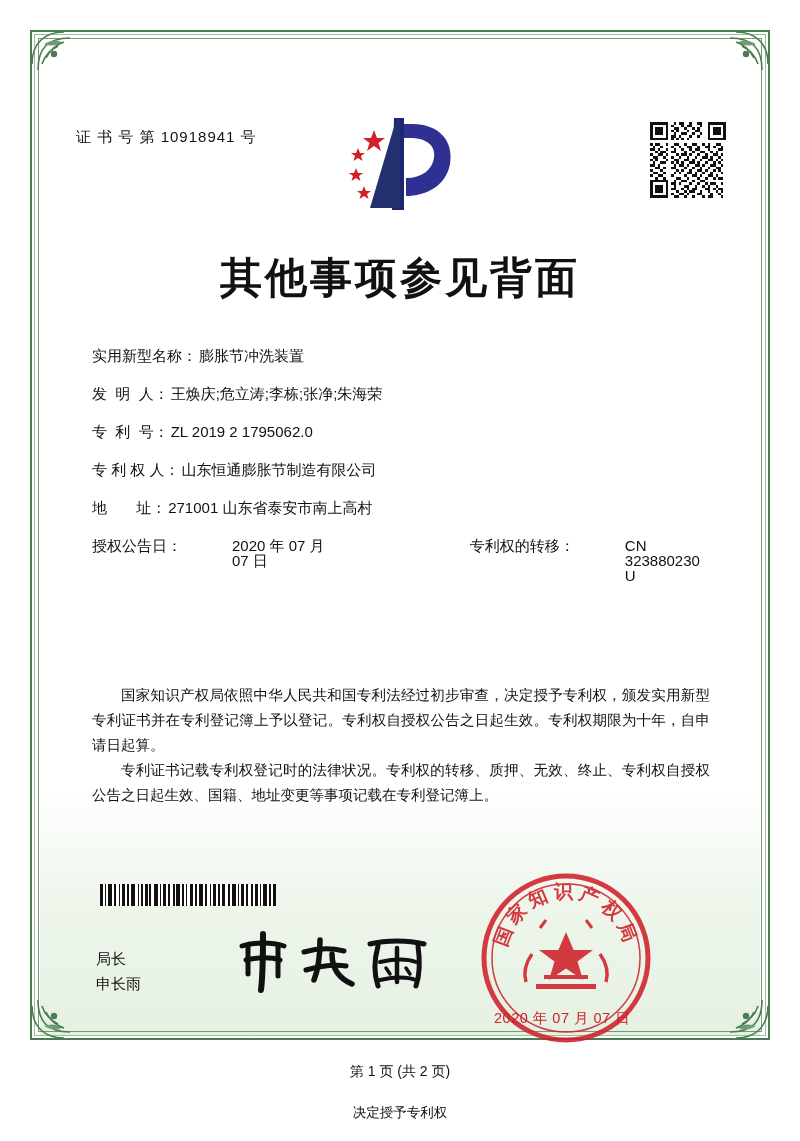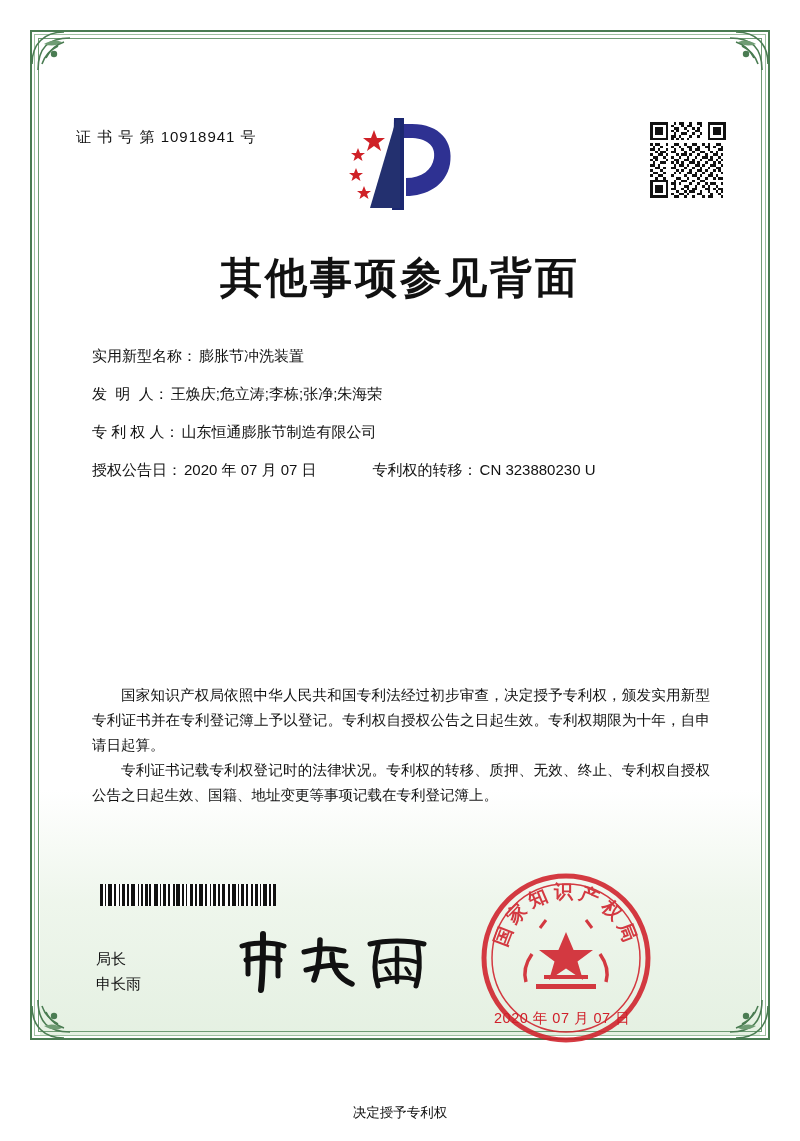--- a/index.html
+++ b/index.html
@@ -114,21 +114,21 @@
     color: #111;
   }
   .field-label {
     white-space: pre;
     color: #111;
   }
   .field-value {
     margin-left: 2px;
     color: #111;
   }
-  .field-row.two-col { justify-content: flex-start; }
+  .field-row.two-col { justify-content: flex-start; gap: 48px; }
   .field-gap { display: inline-block; width: 56px; }
 
   
   .body-text {
     position: absolute;
     left: 92px; top: 683px;
     width: 618px;
     font-size: 14.5px;
     line-height: 25px;
     color: #111;
@@ -494,22 +494,30 @@
   <div class="fields">
     <div class="field-row">
       <span class="field-label">实用新型名称：</span>
       <span class="field-value">膨胀节冲洗装置</span>
     </div>
     <div class="field-row">
       <span class="field-label">发  明  人：</span>
       <span class="field-value">王焕庆;危立涛;李栋;张净;朱海荣</span>
     </div>
     <div class="field-row">
+      <span class="field-label">专  利  号：</span>
+      <span class="field-value">ZL 2019 2 1795062.0</span>
+    </div>
+    <div class="field-row">
       <span class="field-label">专 利 权 人：</span>
       <span class="field-value">山东恒通膨胀节制造有限公司</span>
+    </div>
+    <div class="field-row">
+      <span class="field-label">地       址：</span>
+      <span class="field-value">271001 山东省泰安市南上高村</span>
     </div>
     <div class="field-row two-col">
       <span class="field-label">授权公告日：</span>
       <span class="field-value">2020 年 07 月 07 日</span>
       <span class="field-gap"></span>
       <span class="field-label">专利权的转移：</span>
       <span class="field-value">CN 323880230 U</span>
     </div>
   </div>
 
@@ -648,15 +656,16 @@
           <path id="sealTopArc" d="M 88 88 m -60 0 a 60 60 0 1 1 120 0" fill="none"></path>
         </defs>
         <text font-family="DejaVu Serif, serif" font-size="19" font-weight="bold" fill="#d0202a" letter-spacing="5">
           <textPath href="#sealTopArc" startOffset="50%" text-anchor="middle">国家知识产权局</textPath>
         </text>
       </g>
     </svg>
   </div>
   <div class="seal-date">2020 年 07 月 07 日</div>
 
+  <div class="page-num">第 1 页 (共 2 页)</div>
   <div class="footnote">决定授予专利权</div>
 
 </div>
 
 </body></html>

